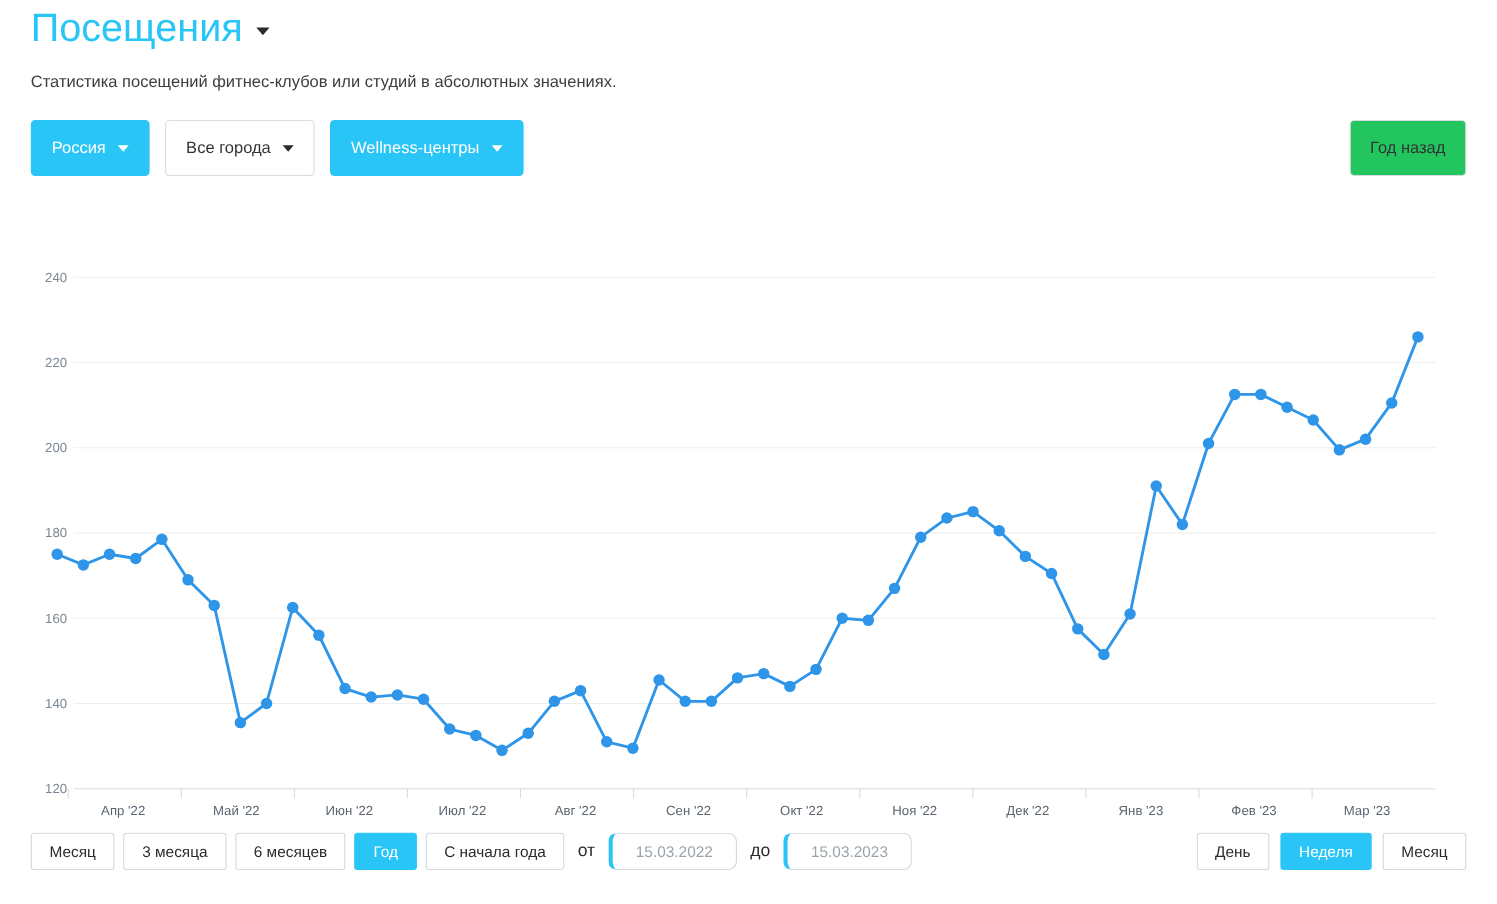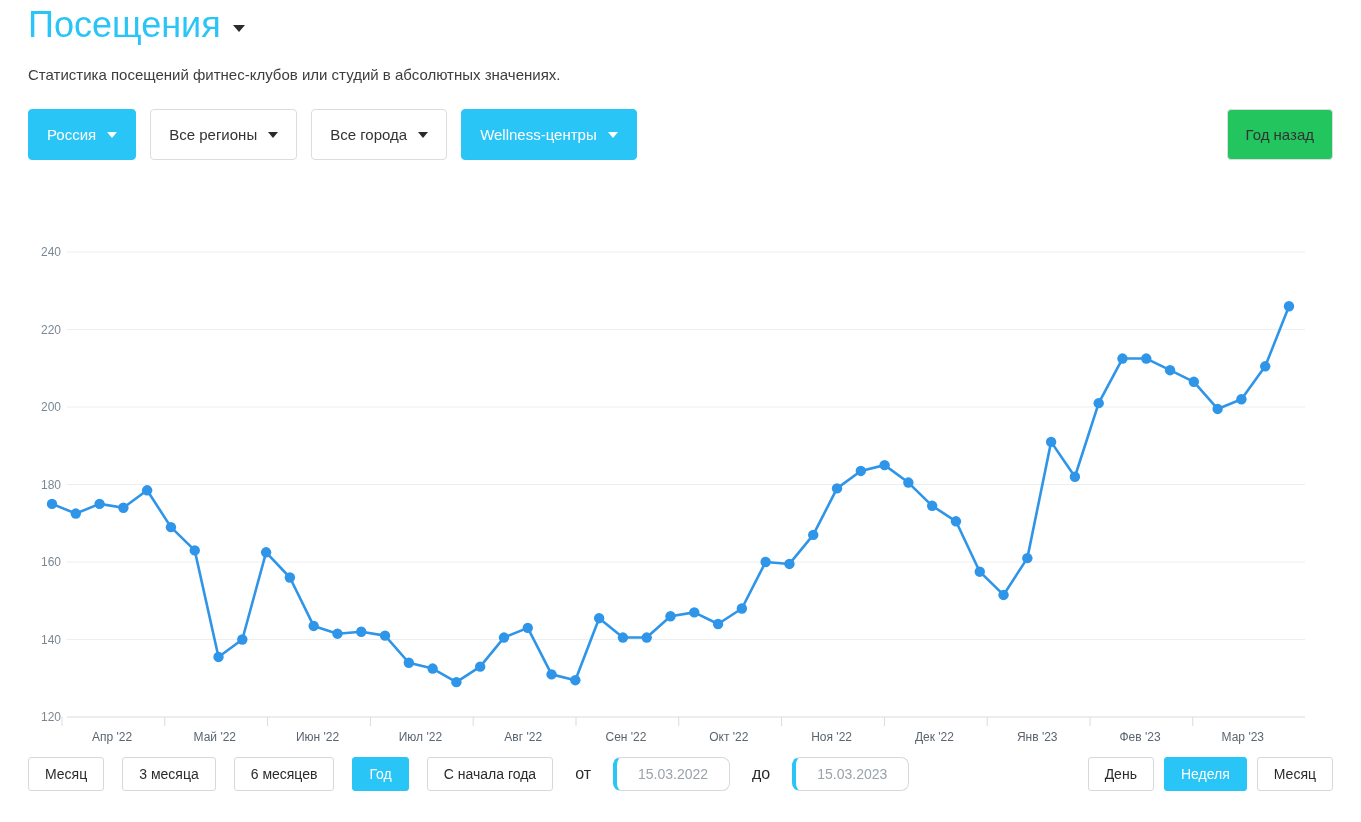--- a/index.html
+++ b/index.html
@@ -75,21 +75,21 @@
     width: 1361px; height: 540px;
   }
   .chart-svg { display: block; }
   .ytick { font-size: 12px; fill: #7b8894; font-family: "Liberation Sans", sans-serif; }
   .xtick { font-size: 12px; fill: #5a6570; font-family: "Liberation Sans", sans-serif; text-anchor: middle; }
 
   
   .bottom-bar {
     position: absolute; left: 28px; top: 757px;
     width: 1305px; height: 34px;
-    display: flex; align-items: center; gap: 18px;
+    display: flex; align-items: center; gap: 8px;
   }
   .range-btn {
     height: 34px; display: inline-flex; align-items: center; justify-content: center;
     padding: 0 16px; border: 1px solid #d4d9de; border-radius: 3px;
     background: #fff; font-size: 14px; color: #2b2b2b; cursor: pointer;
     white-space: nowrap; line-height: 1;
   }
   .range-btn.active { background: #29c5f6; border-color: #29c5f6; color: #fff; }
   .date-label { font-size: 16px; color: #2b2b2b; margin: 0 4px; }
   .date-input {
@@ -110,24 +110,20 @@
 
   <div class="page-title-row">
     <div class="page-title">Посещения</div>
     <div class="title-caret"></div>
   </div>
   <div class="page-subtitle">Статистика посещений фитнес-клубов или студий в абсолютных значениях.</div>
 
   <div class="filter-bar">
     <div class="filter-btn active">
       <span>Россия</span>
-      <span class="caret"></span>
-    </div>
-    <div class="filter-btn">
-      <span>Все регионы</span>
       <span class="caret"></span>
     </div>
     <div class="filter-btn">
       <span>Все города</span>
       <span class="caret"></span>
     </div>
     <div class="filter-btn active">
       <span>Wellness-центры</span>
       <span class="caret"></span>
     </div>

